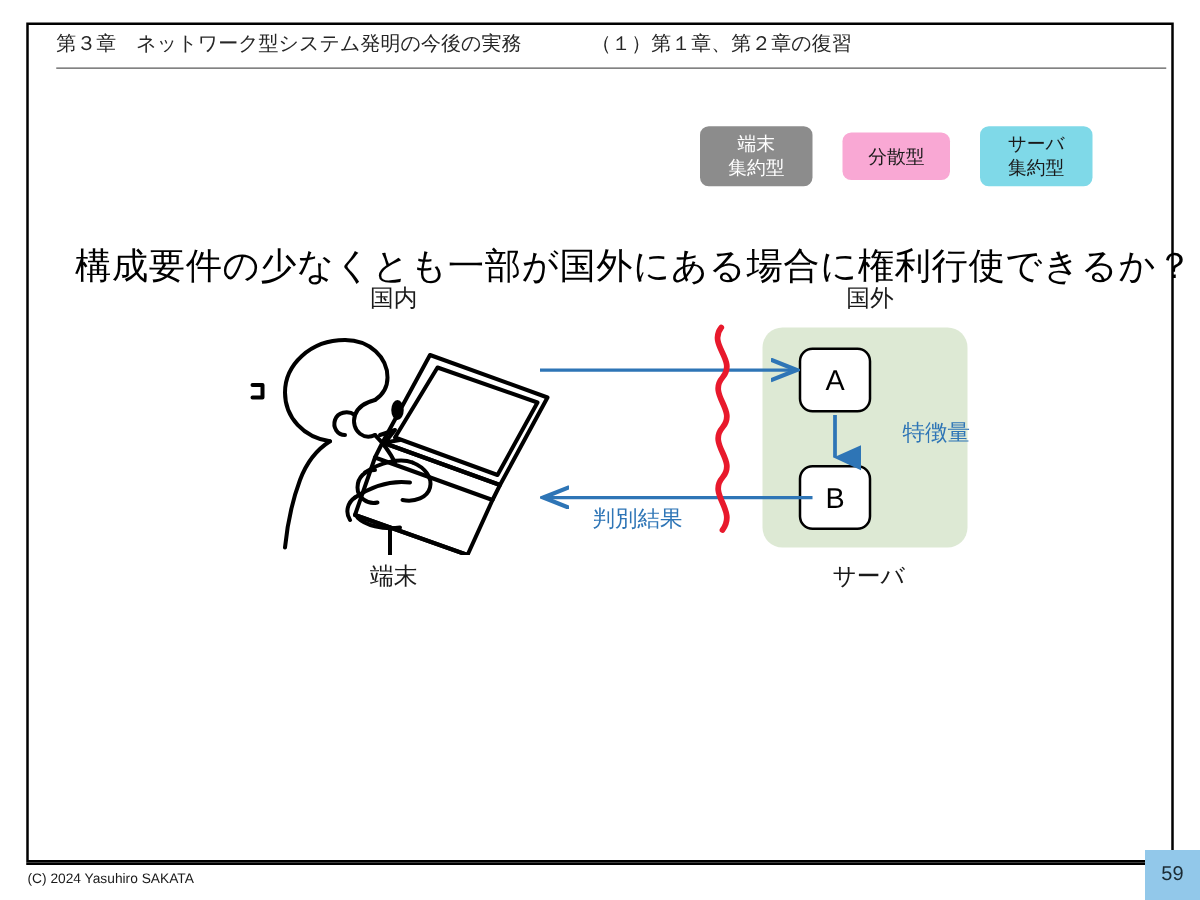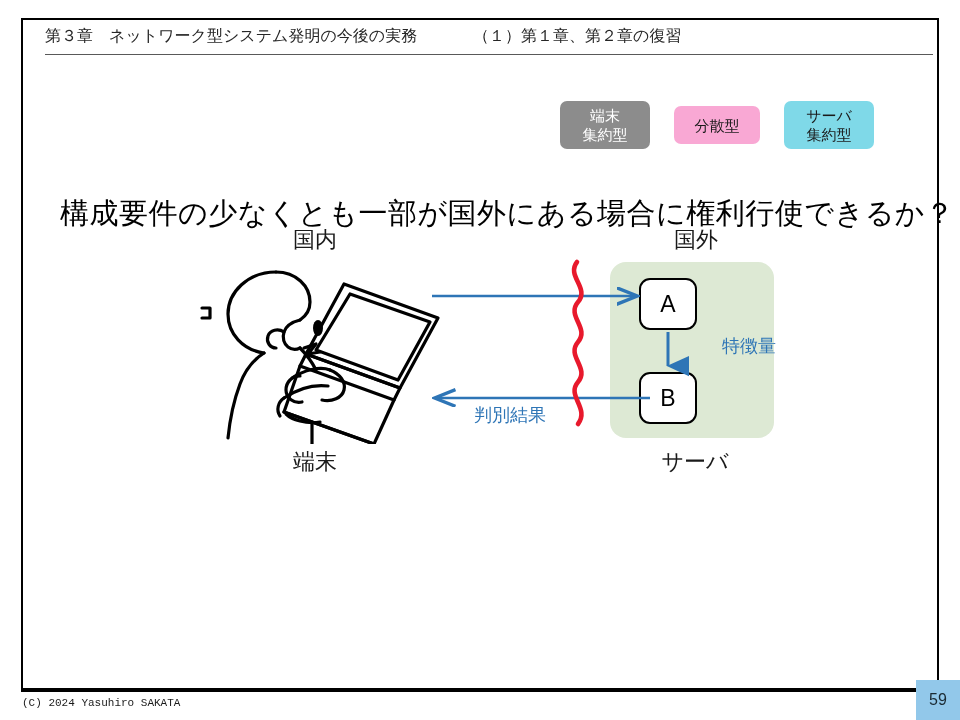--- a/index.html
+++ b/index.html
@@ -119,21 +119,21 @@
     line-height: 38px;
     color: #000000;
     white-space: nowrap;
     letter-spacing: 0.5px;
     margin-top: 36px;
   }
 
   
   .region-label {
     position: absolute;
-    font-size: 22px;
+    font-size: 19px;
     line-height: 24px;
     color: #1a1a1a;
     white-space: nowrap;
     text-align: center;
   }
   #label-domestic { left: 285px; top: 228px; width: 60px; }
   #label-overseas { left: 666px; top: 228px; width: 60px; }
   #label-terminal { left: 280px; top: 450px; width: 70px; }
   #label-server   { left: 650px; top: 450px; width: 90px; }
 
@@ -204,21 +204,21 @@
     left: 21px;
     top: 690px;
     width: 903px;
     height: 0;
     border-top: 2px solid #000000;
   }
   #copyright {
     position: absolute;
     left: 22px;
     top: 696px;
-    font-family: Liberation Mono, monospace;
+    font-family: Liberation Sans, sans-serif;
     font-size: 11px;
     line-height: 15px;
     color: #1a1a1a;
     white-space: nowrap;
   }
   #page-number {
     position: absolute;
     left: 916px;
     top: 680px;
     width: 44px;

